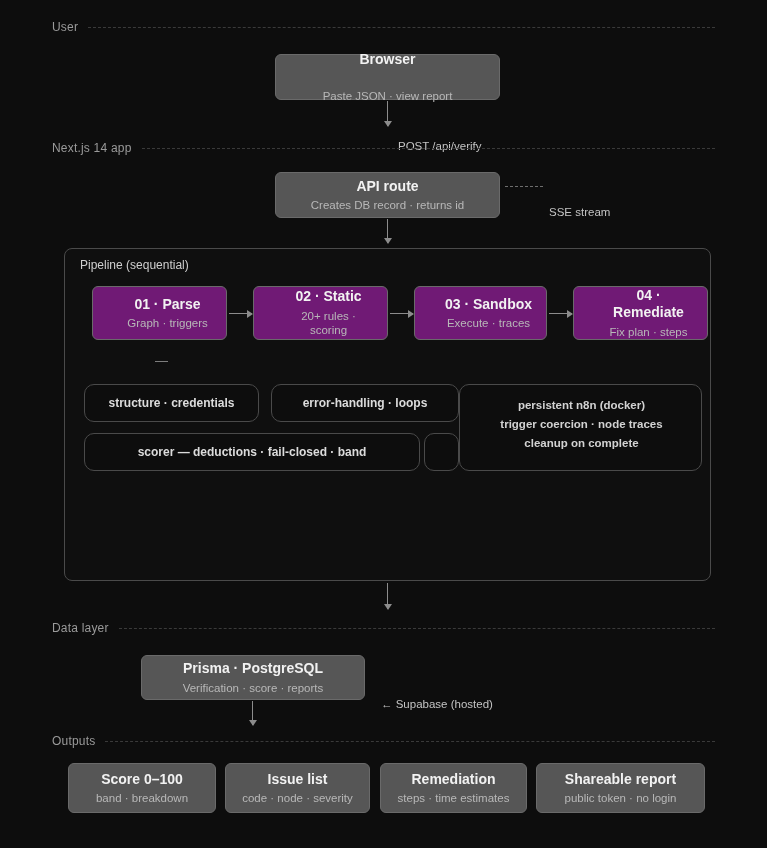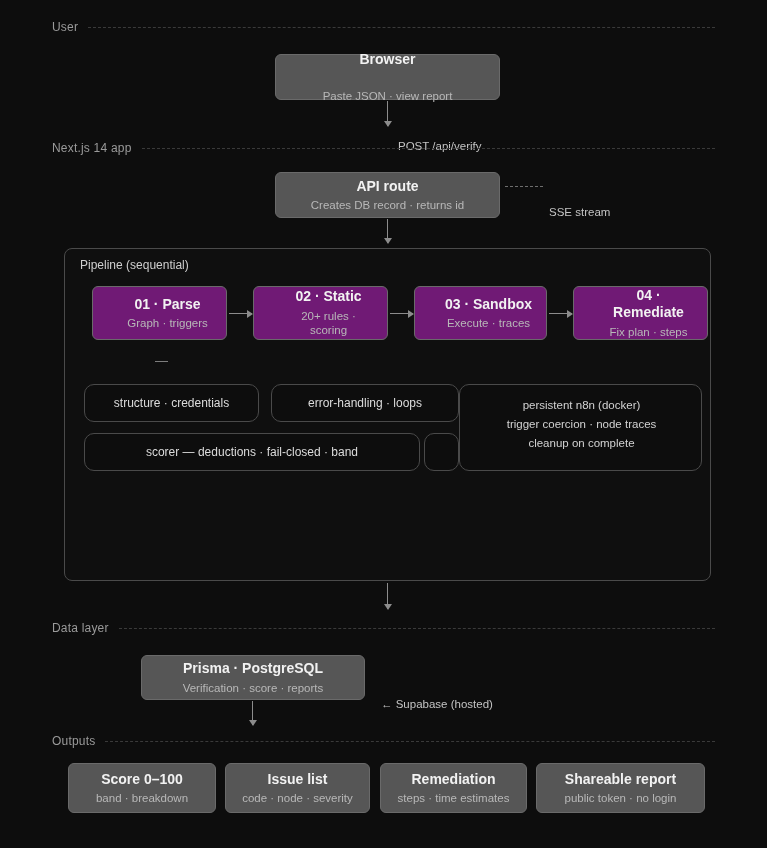--- a/index.html
+++ b/index.html
@@ -89,20 +89,21 @@
     border: 1px solid #4a4a4a;
     border-radius: 10px;
     background: #0d0d0d;
     display: flex;
     align-items: center;
     justify-content: center;
     font-size: 12px;
     color: #dcdcdc;
     padding: 0 10px;
     text-align: center;
+    font-weight: bold;
   }
   .freetext {
     position: absolute;
     font-size: 11.5px;
     color: #d2d2d2;
     text-align: center;
     line-height: 1.55;
   }
   .dash-mark {
     position: absolute;

